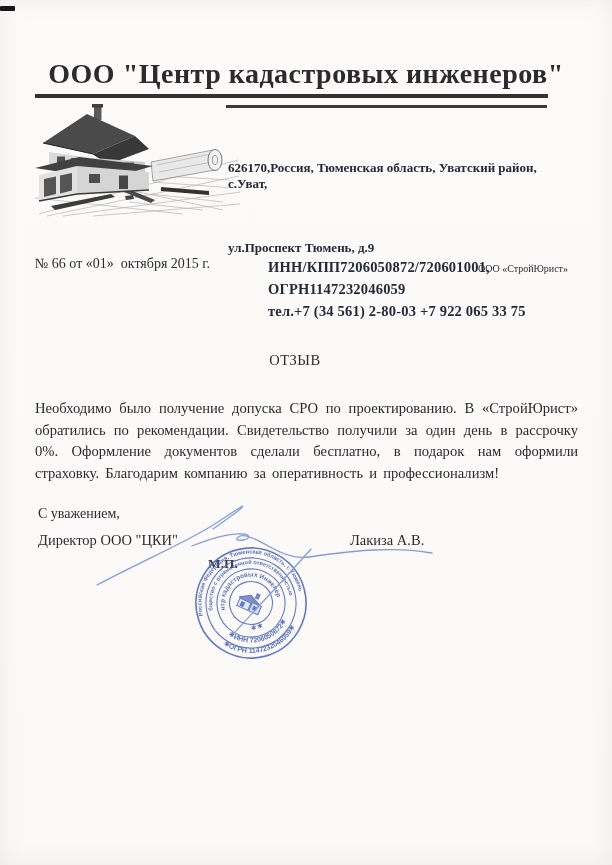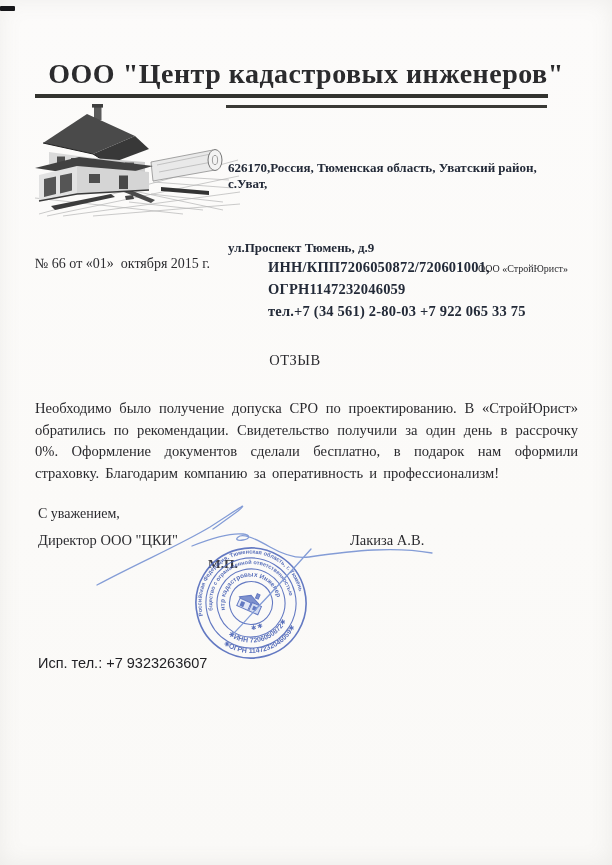--- a/index.html
+++ b/index.html
@@ -183,15 +183,14 @@
   <div class="signature">
     <svg width="390" height="150" viewBox="60 495 390 150">
       <g stroke="#7e98d5" stroke-width="1.3" fill="none" stroke-linecap="round" opacity="0.95">
         <path d="M 97,585 C 140,562 180,545 210,527 C 224,518 236,510 241,507 C 244,505 243,507 238,511 C 230,517 220,524 213,529"></path>
         <path d="M 192,546 C 212,538 232,533 243,534 C 251,535 250,539 243,540 C 237,541 234,539 240,536 C 246,534 258,540 270,547 C 284,555 296,559 309,557 C 330,554 352,551 374,550 C 394,549 415,550 432,553"></path>
         <path d="M 311,549 C 295,567 275,589 257,608 C 248,618 240,627 233,634"></path>
       </g>
     </svg>
   </div>
 
-  <div class="footer-contact">Исп. тел.: +7 9323263607</div>
 
 </div>
 
 </body></html>

